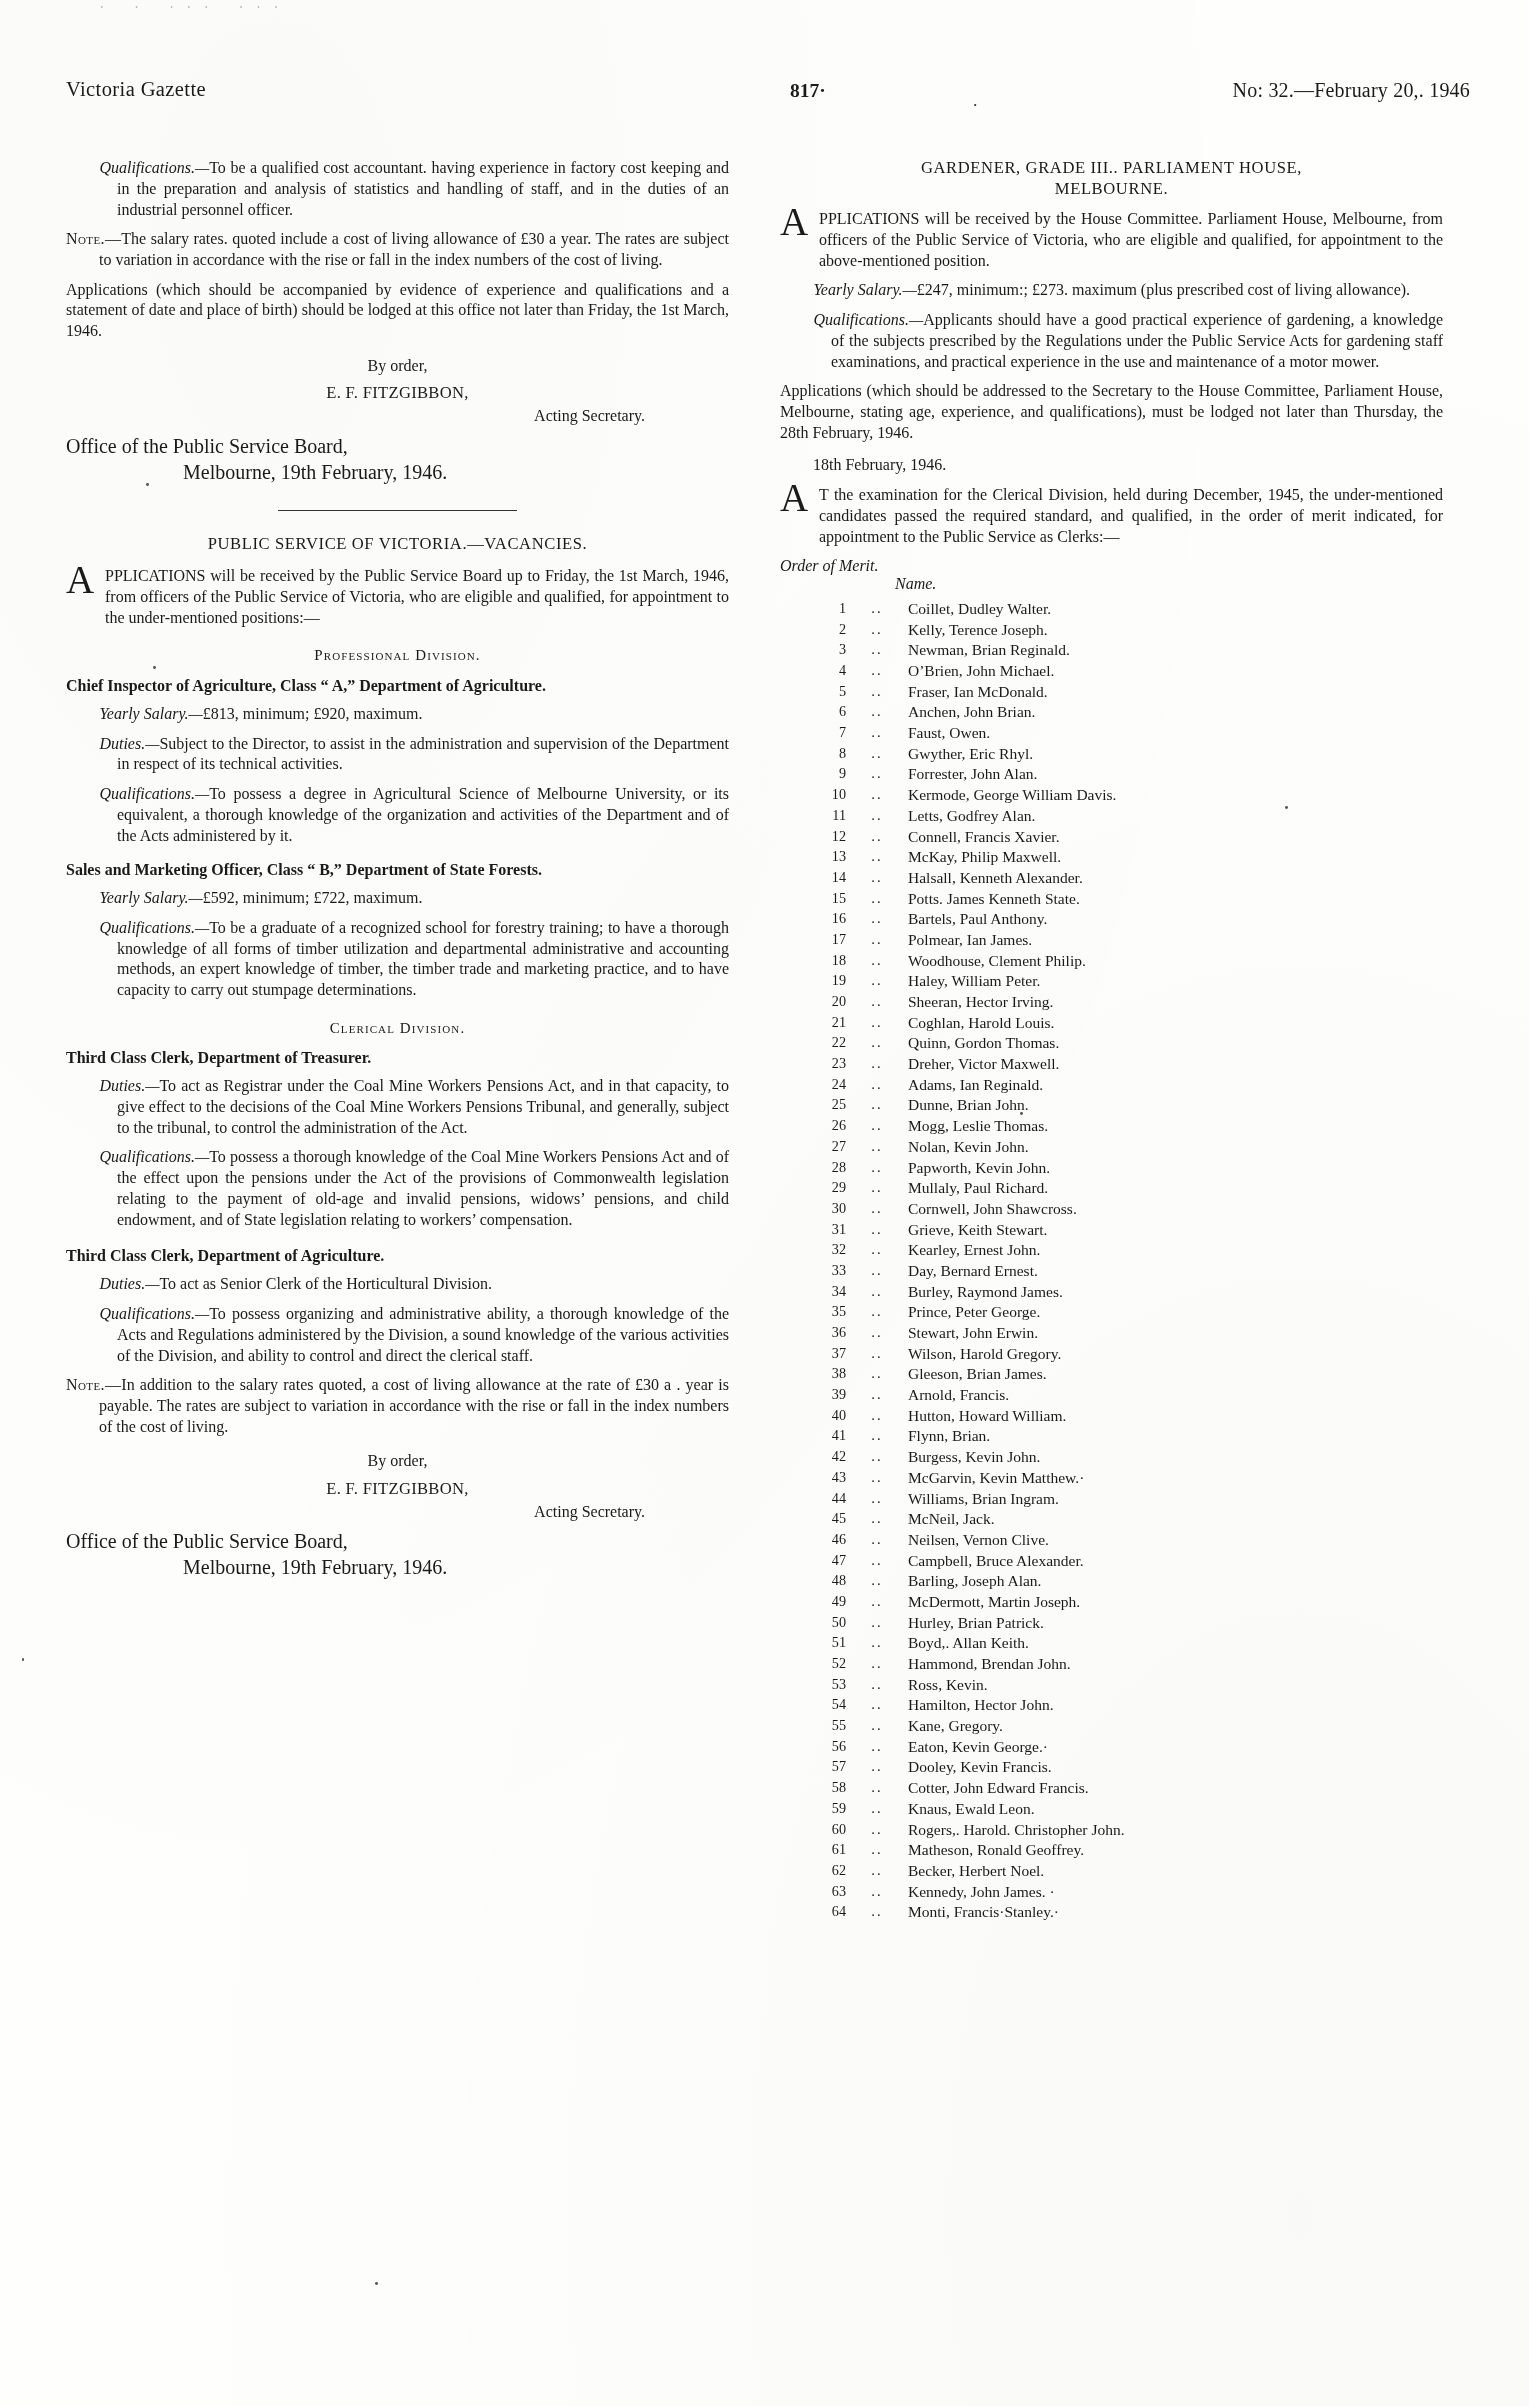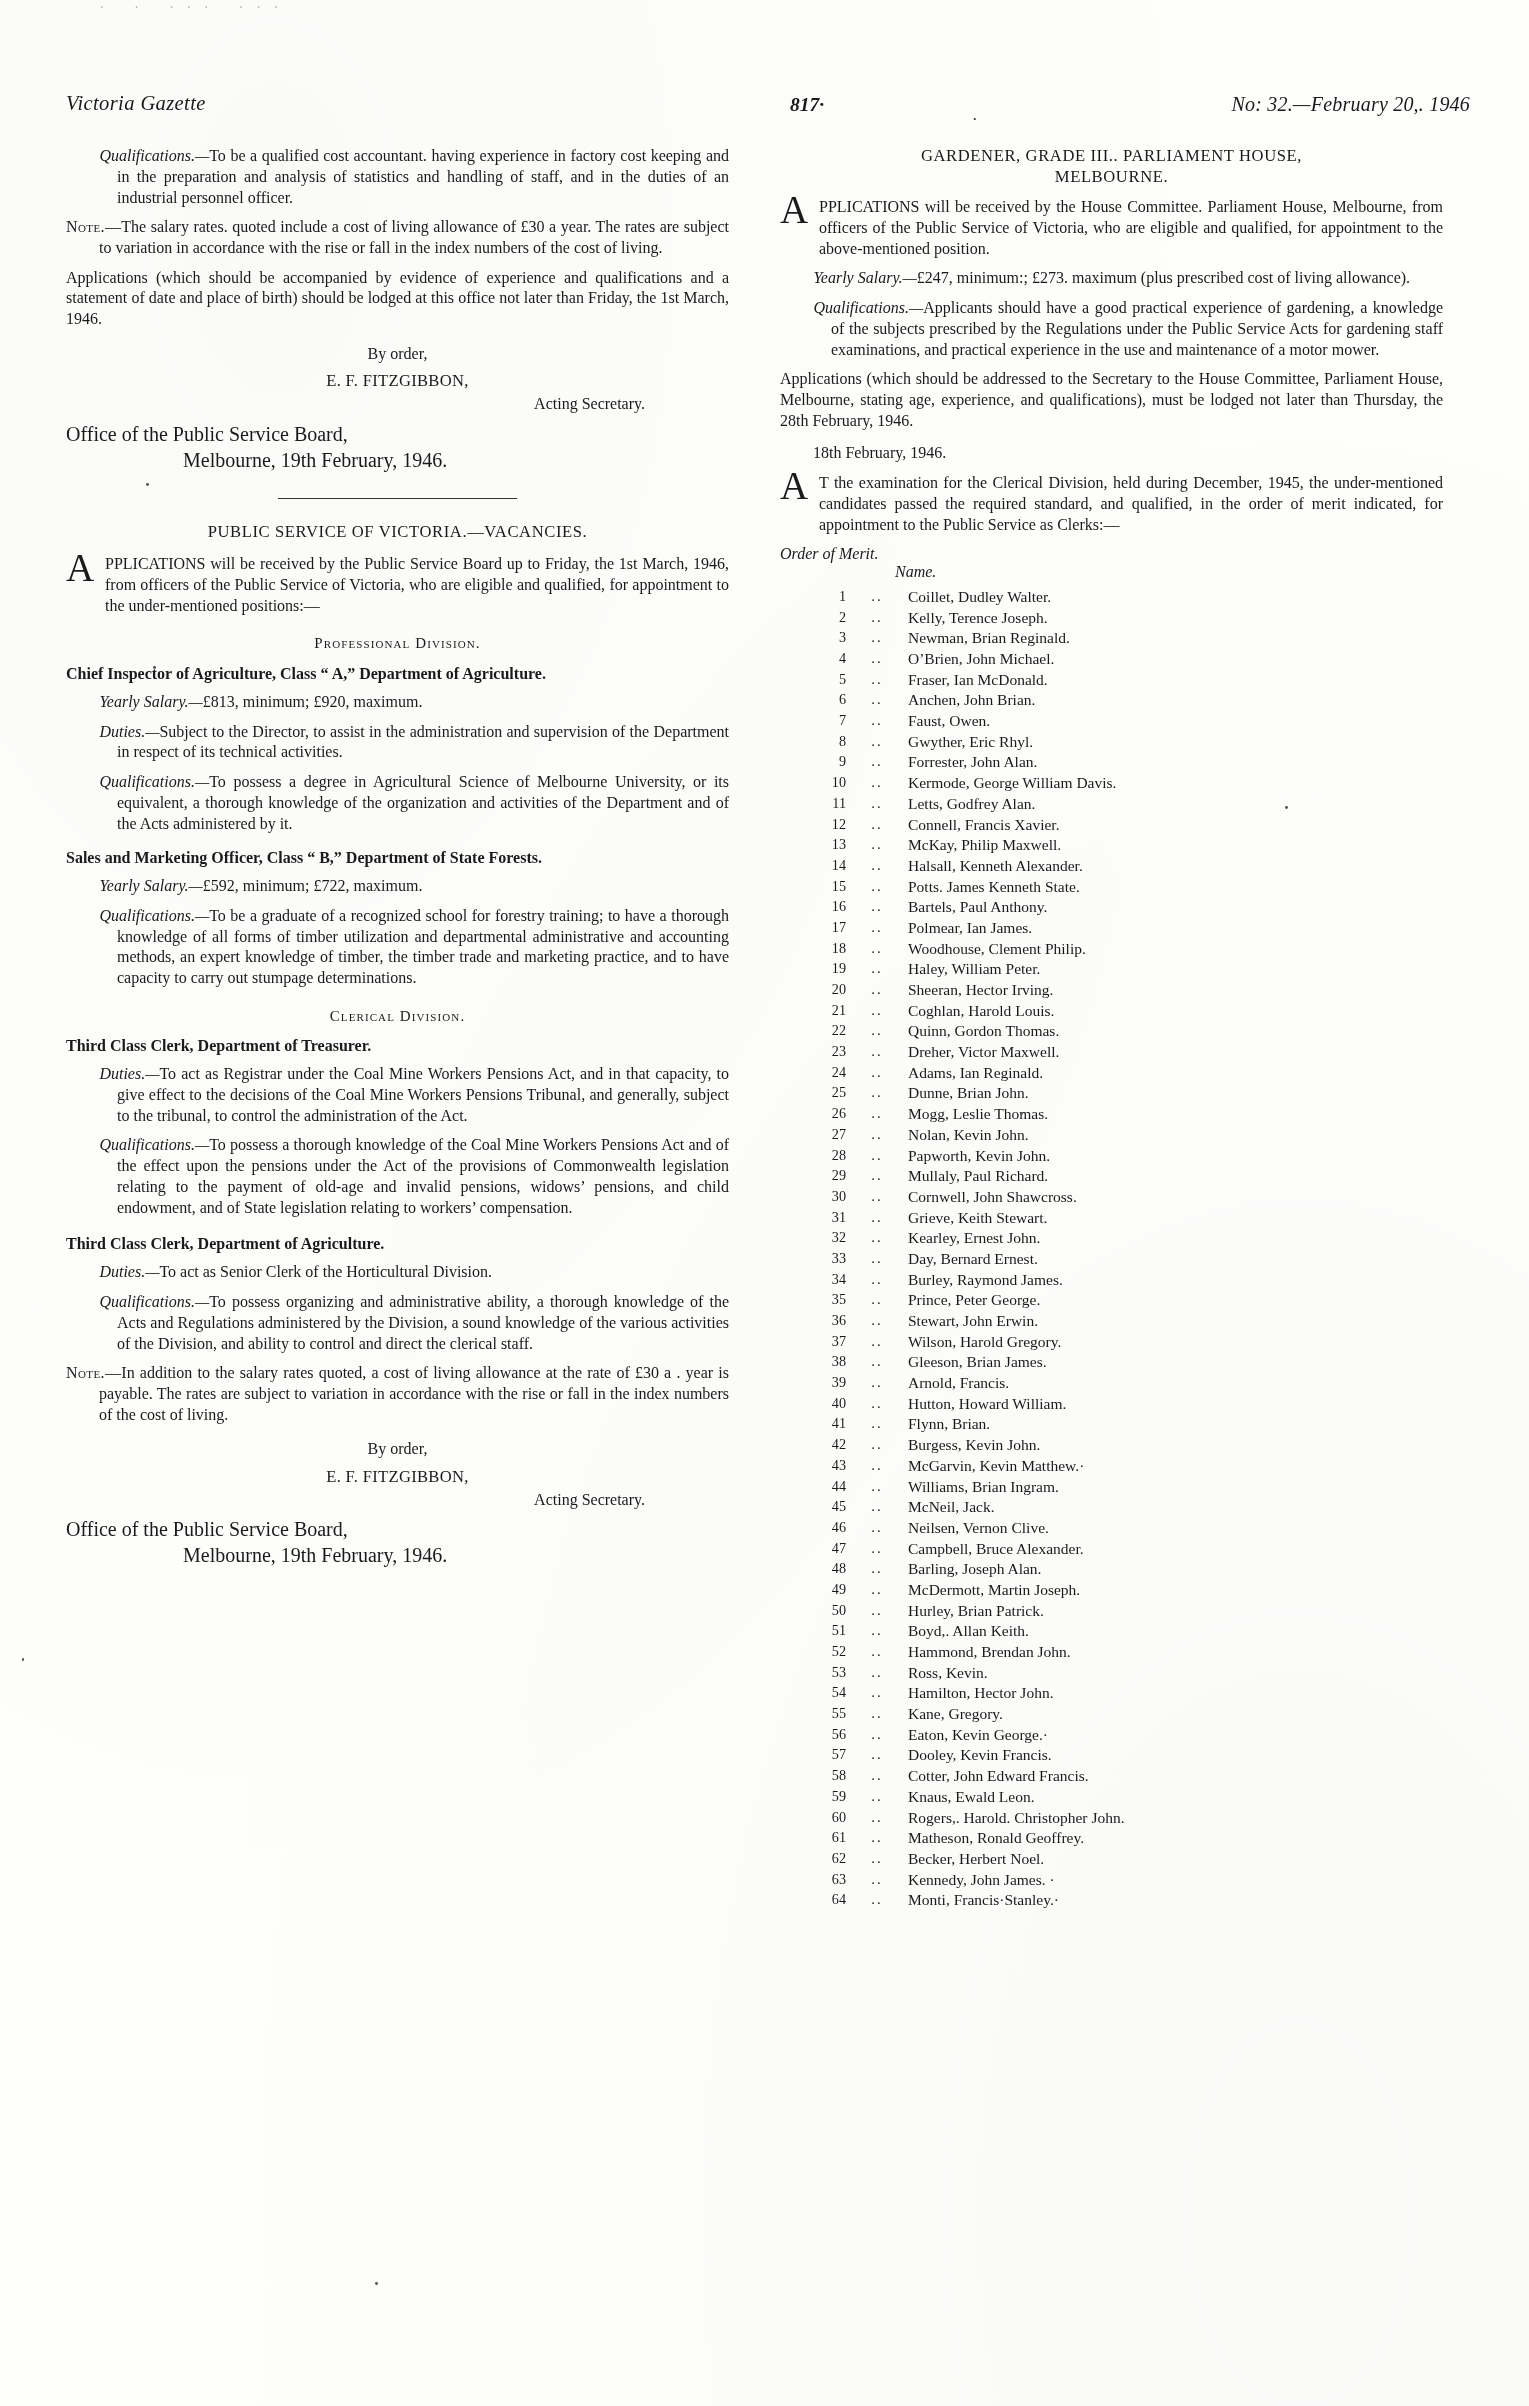--- a/index.html
+++ b/index.html
@@ -43,25 +43,24 @@
     letter-spacing: 9.8px;
     color: #6b6b6b;
     font-family: "Liberation Mono", monospace;
     white-space: nowrap;
     overflow: hidden;
   }
 
   
   .runhead {
     position: absolute;
-    top: 92px;
+    top: 78px;
     left: 66px;
     right: 59px;
     height: 27px;
-    font-style: italic;
   }
   .runhead .left {
     position: absolute;
     left: 0;
     top: 0;
     font-size: 20.5px;
     letter-spacing: 0.4px;
   }
   .runhead .center {
     position: absolute;
@@ -81,21 +80,21 @@
     position: absolute;
     left: 907px;
     top: 11.7px;
     font-size: 17.6px;
     color: #333;
   }
 
   
   .col {
     position: absolute;
-    top: 146px;
+    top: 158px;
     width: 663px;
   }
   .col-left { left: 66px; }
   .col-right { left: 780px; }
 
   
   p {
     margin: 0 0 8.8px 0;
     font-size: 16px;
     line-height: 1.30;

